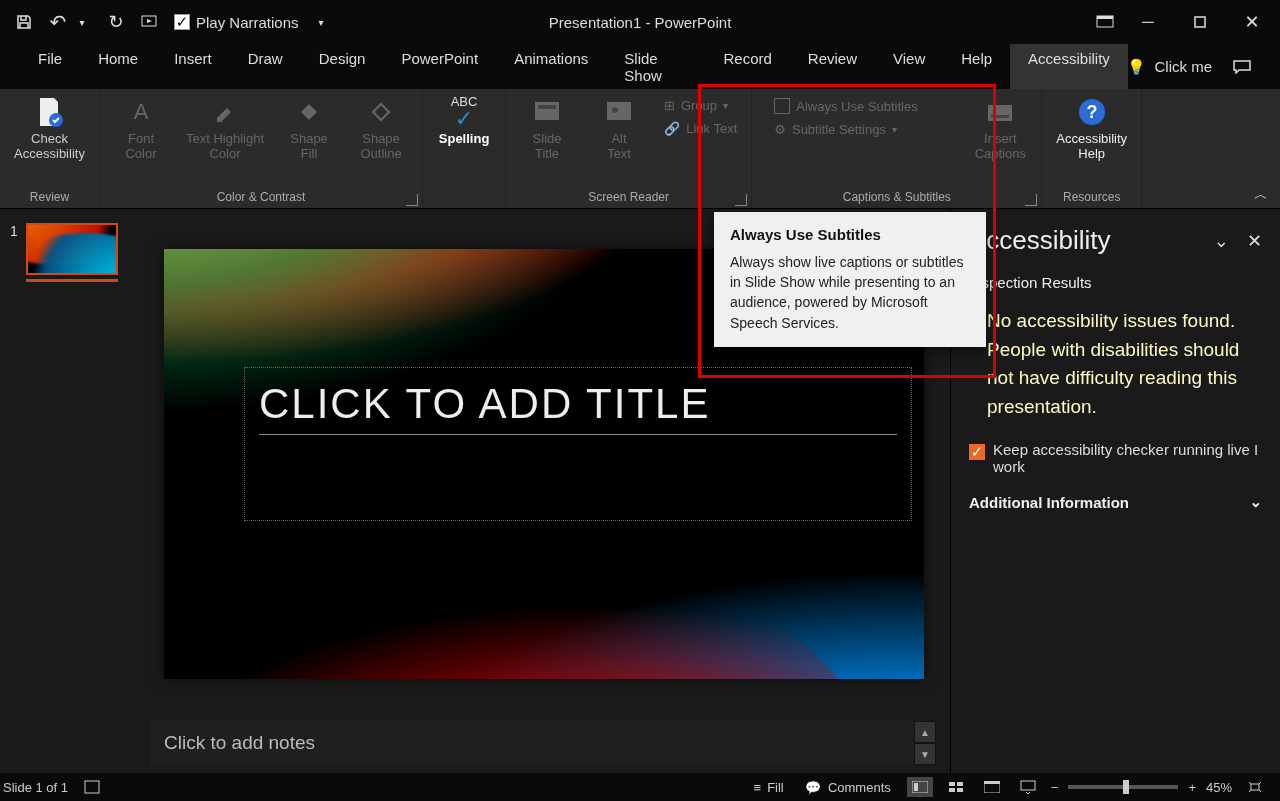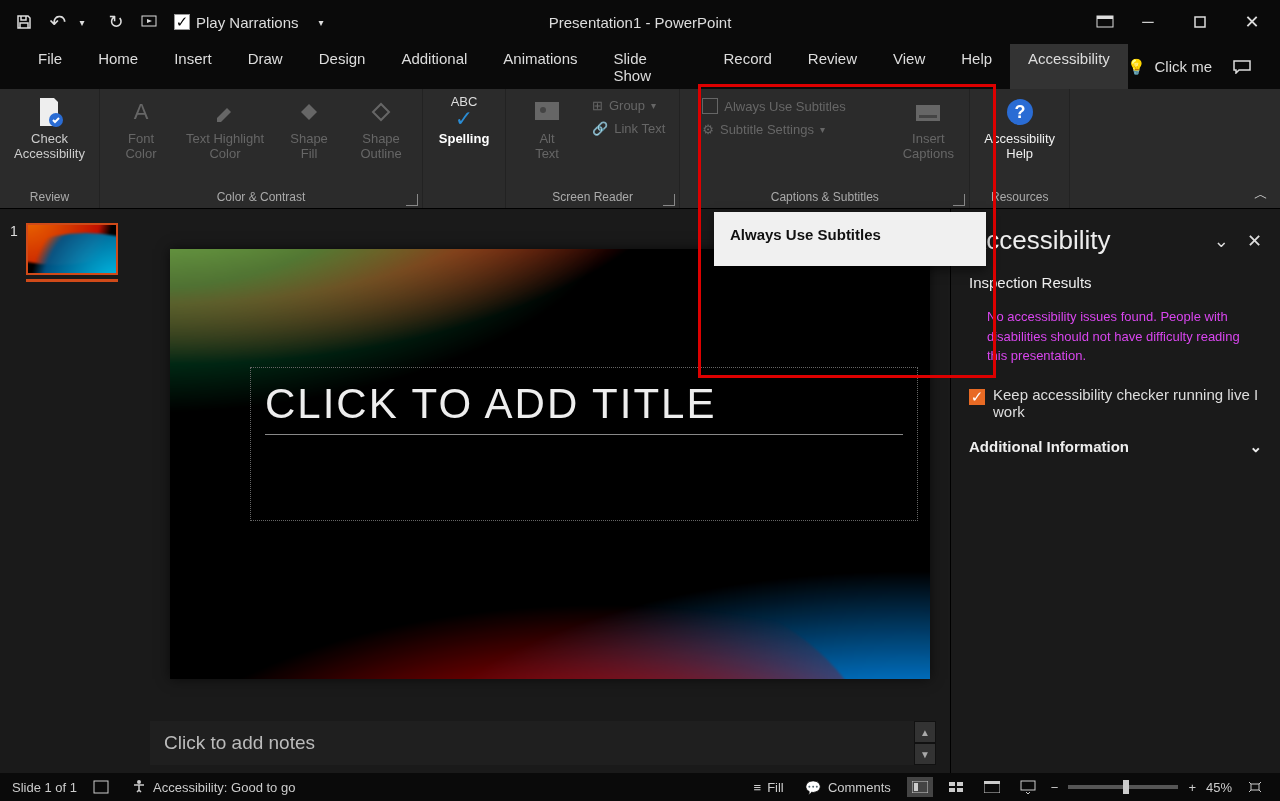--- a/index.html
+++ b/index.html
@@ -37,44 +37,44 @@
   .collapse { position:absolute; right:12px; bottom:4px; cursor:pointer; color:#ccc; font-size:14px;}
 
   .workspace { position:absolute; top:209px; left:0; right:0; bottom:28px; display:flex; background:#1a1a1a; }
   .thumbbar { width:150px; background:#1a1a1a; padding:14px 10px; display:flex; flex-direction:column; align-items:flex-start; }
   .thumb { display:flex; align-items:flex-start; gap:8px; }
   .thumb .num { font-size:14px; color:#ddd; }
   .thumb .prev { width:92px; height:52px; background:#000; border:2px solid #d04a19; position:relative; overflow:hidden; }
   .thumb .line { height:3px; background:#d04a19; margin-top:4px; width:92px; }
 
   .editarea { flex:1; display:flex; flex-direction:column; }
-  .slideholder { flex:1; position:relative; display:flex; align-items:flex-start; justify-content:center; padding:40px 14px 14px 14px; }
+  .slideholder { flex:1; position:relative; display:flex; align-items:flex-start; padding:40px 14px 14px 14px; }
   .slide { width:760px; height:430px; background:#000; position:relative; overflow:hidden; box-shadow:0 0 12px rgba(0,0,0,.6); }
   .placeholder { position:absolute; left:80px; top:118px; width:668px; height:154px; border:1px dotted #666; padding:12px 14px; }
   .placeholder .tit { font-size:42px; letter-spacing:2px; color:#eee; font-weight:400; }
   .placeholder hr { border:none; border-top:1px solid #888; margin:6px 0 10px 0; }
   .placeholder .sub { font-size:18px; color:#ccc; }
   .notesarea { height:44px; margin:0 14px 8px 0; display:flex; align-items:center; padding-left:14px; color:#bbb; font-size:19px; background:#1f1f1f; position:relative; }
   .notesarea .spin { position:absolute; right:0; top:0; bottom:0; width:22px; display:flex; flex-direction:column; }
   .notesarea .spin div { flex:1; background:#333; border:1px solid #111; display:flex; align-items:center; justify-content:center; font-size:10px; color:#aaa; cursor:pointer;}
 
   .panel { width:330px; background:#1a1a1a; border-left:1px solid #000; display:flex; flex-direction:column; padding:8px 18px; }
   .panel .phead { display:flex; align-items:center; justify-content:space-between; padding:8px 0 12px 0;}
   .panel .phead .pt { font-size:26px; color:#eee; }
   .panel .phead .pc { display:flex; gap:18px; }
   .panel .phead .pc span { cursor:pointer; color:#ddd; font-size:18px; }
   .panel .sec { font-size:15px; color:#eee; padding:6px 0; }
-  .panel .body { font-size:13px; color:#d946ef; line-height:1.5; padding:10px 4px 14px 18px;}
+  .panel .body { font-size:19px; color:#fef9c3; line-height:1.5; padding:10px 4px 14px 18px;}
   .panel .chkrow { display:flex; align-items:flex-start; gap:8px; font-size:15px; color:#ddd; margin-top:6px;}
   .panel .chkrow .cb { width:16px; height:16px; background:#e86a24; display:flex; align-items:center; justify-content:center; color:#fff; flex-shrink:0; margin-top:3px;}
   .panel .ai { display:flex; align-items:center; justify-content:space-between; font-weight:600; font-size:15px; color:#eee; margin-top:18px; cursor:pointer;}
   .panel a { color:#5aa3f0; text-decoration:underline; font-size:15px; display:inline-block; margin-top:12px; }
 
   .statusbar { position:absolute; left:0; right:0; bottom:0; height:28px; background:#0a0a0a; display:flex; align-items:center; color:#ccc; font-size:13px; }
-  .statusbar .l { display:flex; align-items:center; gap:14px; padding-left:12px;}
+  .statusbar .l { display:flex; align-items:center; gap:14px; padding-left:3px;}
   .statusbar .r { margin-left:auto; display:flex; align-items:center; gap:10px; padding-right:12px;}
   .sbbtn { display:flex; align-items:center; gap:6px; cursor:pointer; padding:4px 6px;}
   .sbicon { width:20px; height:18px; display:flex; align-items:center; justify-content:center; }
   .viewbtn { width:26px; height:20px; display:flex; align-items:center; justify-content:center; cursor:pointer; }
   .viewbtn.active { background:#444; }
   .zoomslider { width:110px; height:4px; background:#555; position:relative; }
   .zoomslider .knob { position:absolute; left:50%; top:-5px; width:6px; height:14px; background:#ccc; }
 
   .redbox { position:absolute; border:3px solid #d00; pointer-events:none; }
   .tooltip { position:absolute; background:#f0f0f0; color:#222; padding:12px 16px 14px 16px; width:272px; font-size:14px; line-height:1.45; box-shadow:0 4px 10px rgba(0,0,0,.5); z-index:10; }
@@ -128,21 +128,21 @@
   </div>
 </div>
 
 <div class="menubar">
   <div class="menus">
     <div class="menuitem">File</div>
     <div class="menuitem">Home</div>
     <div class="menuitem">Insert</div>
     <div class="menuitem">Draw</div>
     <div class="menuitem">Design</div>
-    <div class="menuitem">Additional</div>
+    <div class="menuitem">PowerPoint</div>
     <div class="menuitem">Animations</div>
     <div class="menuitem">Slide Show</div>
     <div class="menuitem">Record</div>
     <div class="menuitem">Review</div>
     <div class="menuitem">View</div>
     <div class="menuitem">Help</div>
     <div class="menuitem active">Accessibility</div>
   </div>
   <div class="menuright">
     <div class="tellme">
@@ -222,20 +222,30 @@
             <div style="font-size:13px;color:#ddd;line-height:1">ABC<br><span style="color:#2a8cd4;font-size:22px">✓</span></div>
           </div>
         <div style="color:#fff;font-weight:600">Spelling</div>
       </div>
     </div>
     <div class="glabel">&nbsp;</div>
   </div>
 
   <div class="rgroup" style="border-left:1px solid #222">
     <div class="gtop">
+      <div class="rbtn-lg disabled">
+          <div class="ic">
+            <svg width="26" height="22">
+              <rect x="1" y="1" width="24" height="18" fill="#666"></rect>
+              <rect x="4" y="4" width="18" height="4" fill="#444"></rect>
+            </svg>
+          </div>
+          <div style="white-space:pre-line">Slide
+Title</div>
+        </div>
       <div class="rbtn-lg disabled">
           <div class="ic">
             <svg width="26" height="22">
               <rect x="1" y="1" width="24" height="18" fill="#666"></rect>
               <circle cx="9" cy="9" r="3" fill="#444"></circle>
             </svg>
           </div>
           <div style="white-space:pre-line">Alt
 Text</div>
         </div>
@@ -359,27 +369,20 @@
 </div>
 
 <div class="statusbar">
   <div class="l">
     <span>Slide 1 of 1</span>
     <span class="sbicon">
         <svg width="16" height="14">
           <rect x="1" y="1" width="14" height="12" fill="none" stroke="#ccc"></rect>
         </svg>
       </span>
-    <span class="sbbtn">
-      <span><svg width="16" height="16" viewBox="0 0 16 16">
-            <circle cx="8" cy="4" r="2" fill="#ccc"></circle>
-            <path d="M3 7h10M8 7v5M6 14l2-2 2 2" stroke="#ccc" fill="none" stroke-width="1.5"></path>
-          </svg></span>
-      <span>Accessibility: Good to go</span>
-    </span>
   </div>
   <div class="r">
     <span class="sbbtn">
         <span>≡</span>
         <span>Fill</span>
       </span>
     <span class="sbbtn">
         <span>💬</span>
         <span>Comments</span>
       </span>
@@ -420,13 +423,14 @@
           <rect x="3" y="3" width="8" height="6" fill="none" stroke="#ccc"></rect>
           <path d="M1 1l2 2M13 1l-2 2M1 11l2-2M13 11l-2-2" stroke="#ccc"></path>
         </svg>
       </span>
   </div>
 </div>
 
 <div class="redbox" style="left:698px; top:84px; width:298px; height:294px;"></div>
 <div class="tooltip" style="left:714px; top:212px;">
   <div class="tt">Always Use Subtitles</div>
+  <div>Always show live captions or subtitles in Slide Show while presenting to an audience, powered by Microsoft Speech Services.</div>
 </div>
 
 </body></html>

